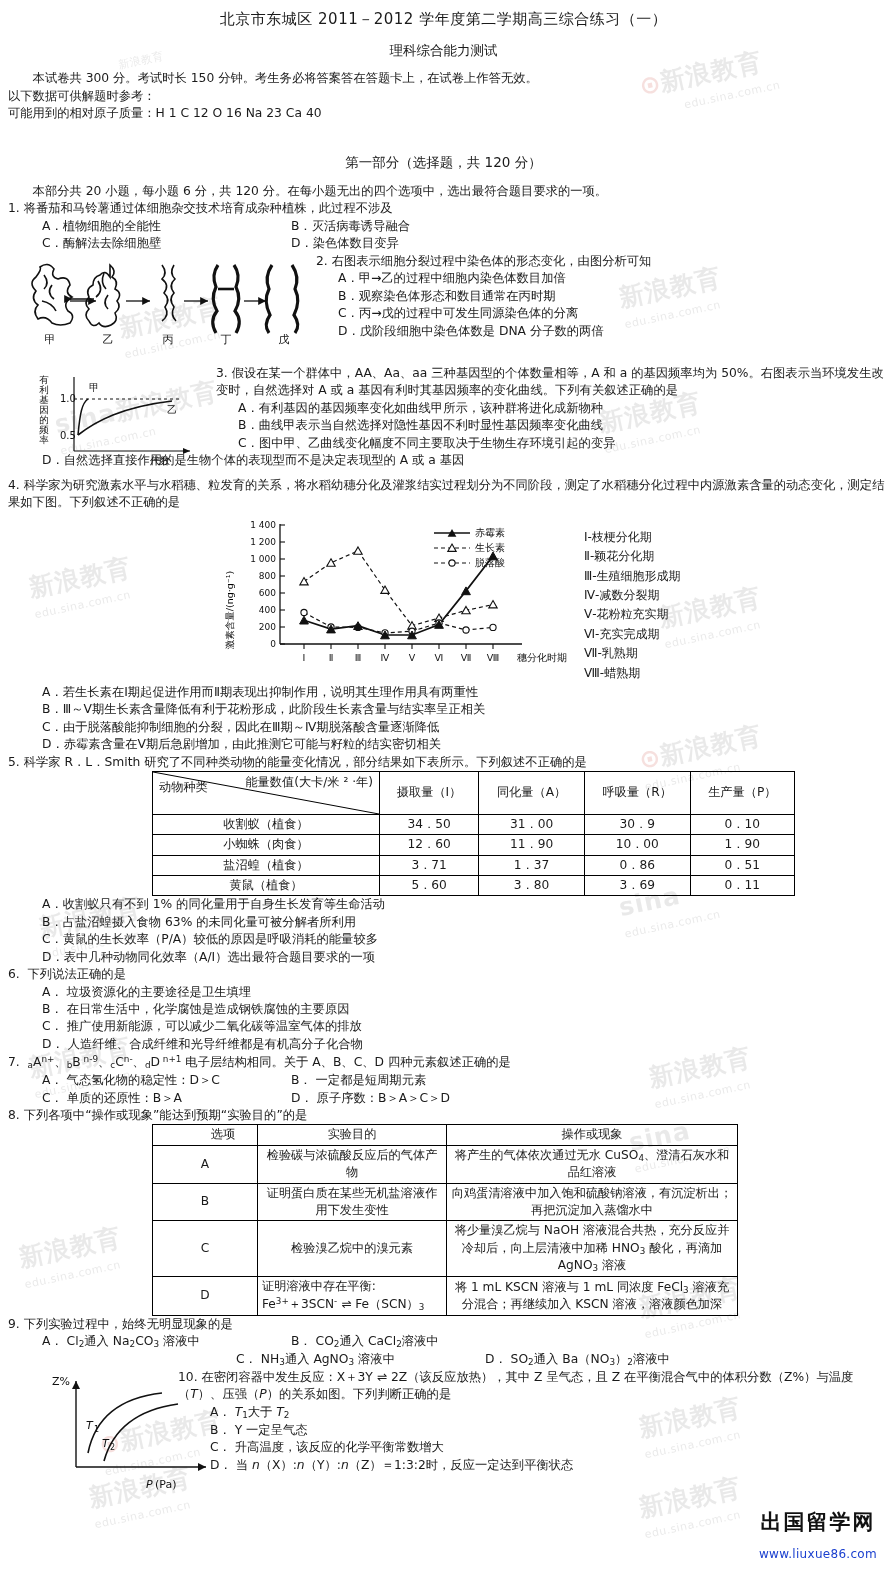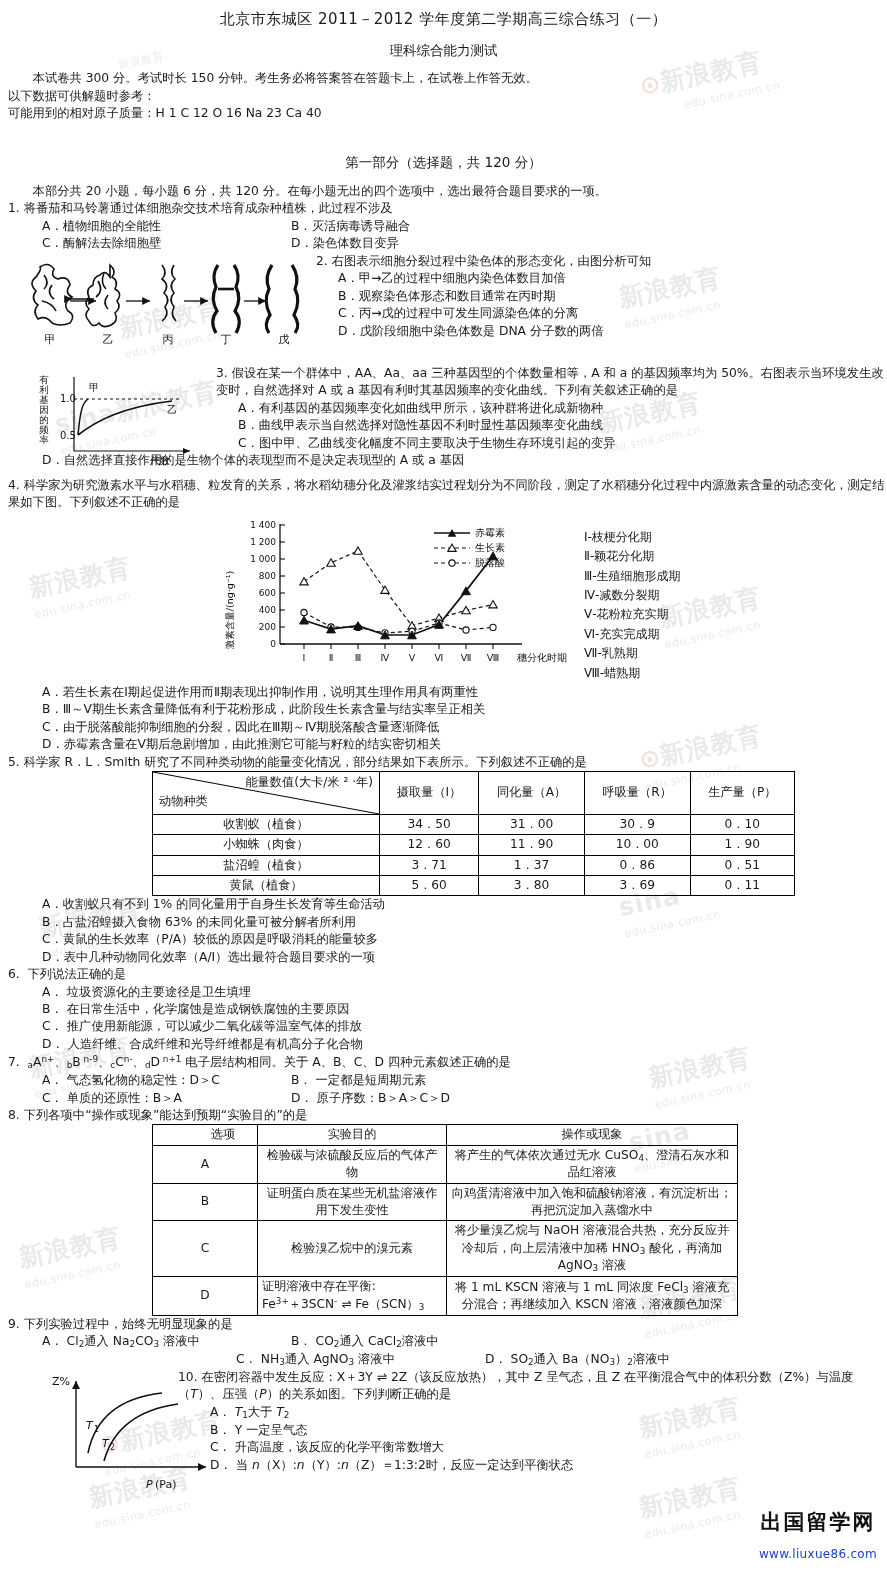--- a/index.html
+++ b/index.html
@@ -43,21 +43,21 @@
   table.exam{border-collapse:collapse;font-size:12.2px;}
   table.exam td,table.exam th{border:1px solid #000;padding:1px 4px;font-weight:normal;}
   .tc{text-align:center;}
 
   
   #energy-table{width:643px;}
   #energy-table td{height:17px;}
   .diagcell{position:relative;height:42px!important;width:226px;padding:0!important;}
   .diagcell .dl{position:absolute;left:0;top:0;width:100%;height:100%;}
   .diagcell .t1{position:absolute;right:6px;top:2px;}
-  .diagcell .t2{position:absolute;left:6px;bottom:4px;}
+  .diagcell .t2{position:absolute;left:6px;bottom:18px;}
 
   
   #experiment-table{width:586px;}
   #experiment-table td{vertical-align:middle;}
   #experiment-table .opcol{width:60px;padding-left:40px;}
   .legend-stage{position:absolute;font-size:12px;line-height:1.62;}
   .legend-stage div{white-space:nowrap;}
 
   .footer-logo{position:absolute;right:10px;bottom:28px;text-align:center;}
   .footer-logo .cn{font-size:21px;font-weight:bold;color:#111;letter-spacing:2px;}

